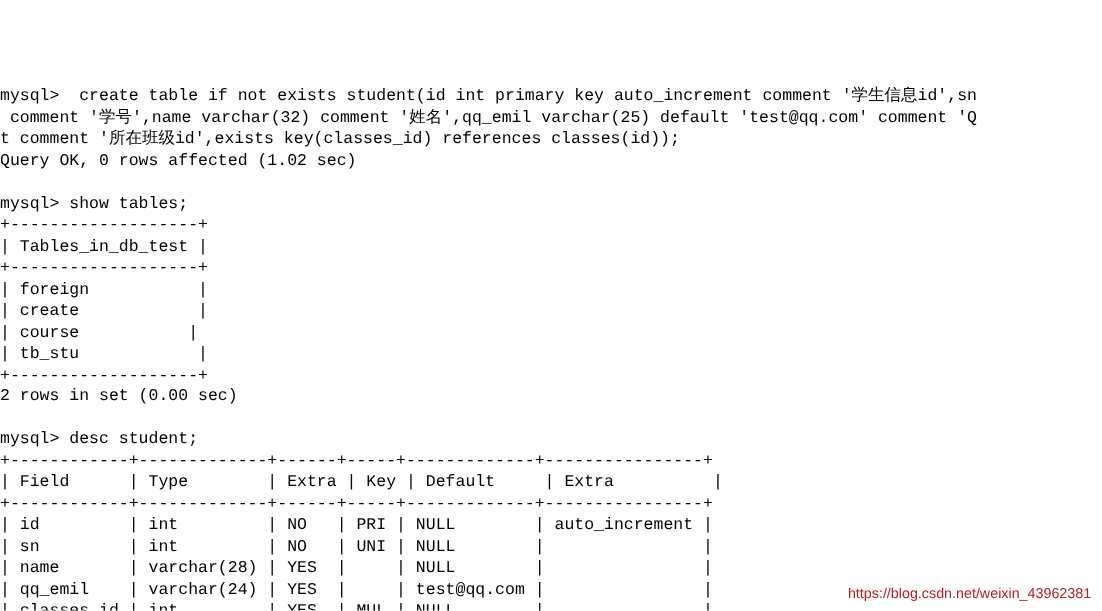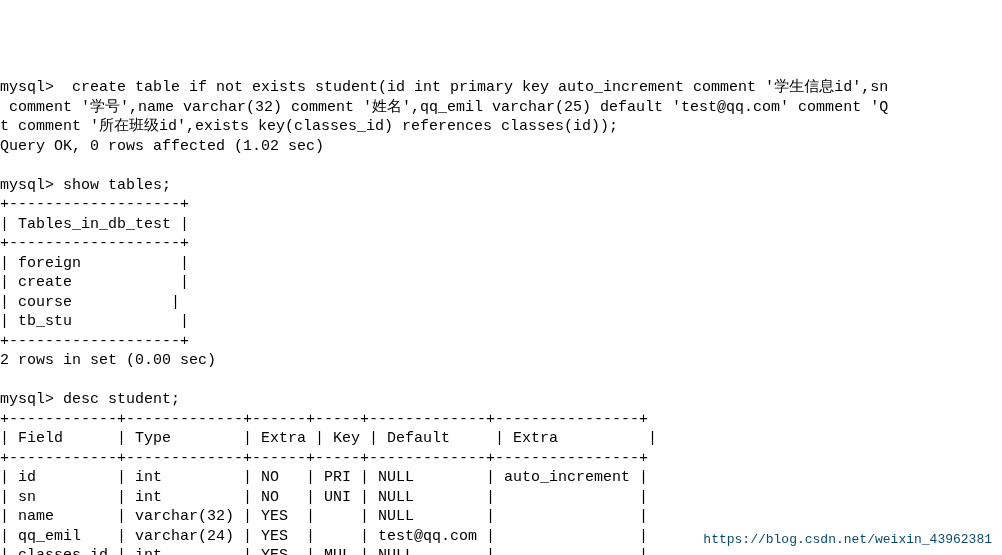--- a/index.html
+++ b/index.html
@@ -17,22 +17,22 @@
       position: relative;
     }
     .terminal {
       white-space: pre;
       padding: 0;
     }
     .watermark {
       position: absolute;
       bottom: 6px;
       right: 10px;
-      color: #0c4a6e;
-      font-family: Liberation Mono, monospace;
+      color: #b91c1c;
+      font-family: Liberation Sans, sans-serif;
       font-size: 13px;
       pointer-events: none;
     }
   </style>
 </head>
 <body>
 
 
 
 <div class="terminal"><span>mysql&gt;  create table if not exists student(id int primary key auto_increment comment '学生信息id',sn</span>
@@ -50,21 +50,21 @@
 <span>| tb_stu            |</span>
 <span>+-------------------+</span>
 <span>2 rows in set (0.00 sec)</span>
 <span></span>
 <span>mysql&gt; desc student;</span>
 <span>+------------+-------------+------+-----+-------------+----------------+</span>
 <span>| Field      | Type        | Extra | Key | Default     | Extra          |</span>
 <span>+------------+-------------+------+-----+-------------+----------------+</span>
 <span>| id         | int         | NO   | PRI | NULL        | auto_increment |</span>
 <span>| sn         | int         | NO   | UNI | NULL        |                |</span>
-<span>| name       | varchar(32) | YES  |     | NULL        |                |</span>
+<span>| name       | varchar(28) | YES  |     | NULL        |                |</span>
 <span>| qq_emil    | varchar(24) | YES  |     | test@qq.com |                |</span>
 <span>| classes_id | int         | YES  | MUL | NULL        |                |</span>
 
 </div>
 
 <div class="watermark">https://blog.csdn.net/weixin_43962381</div>
 
 
 
 

